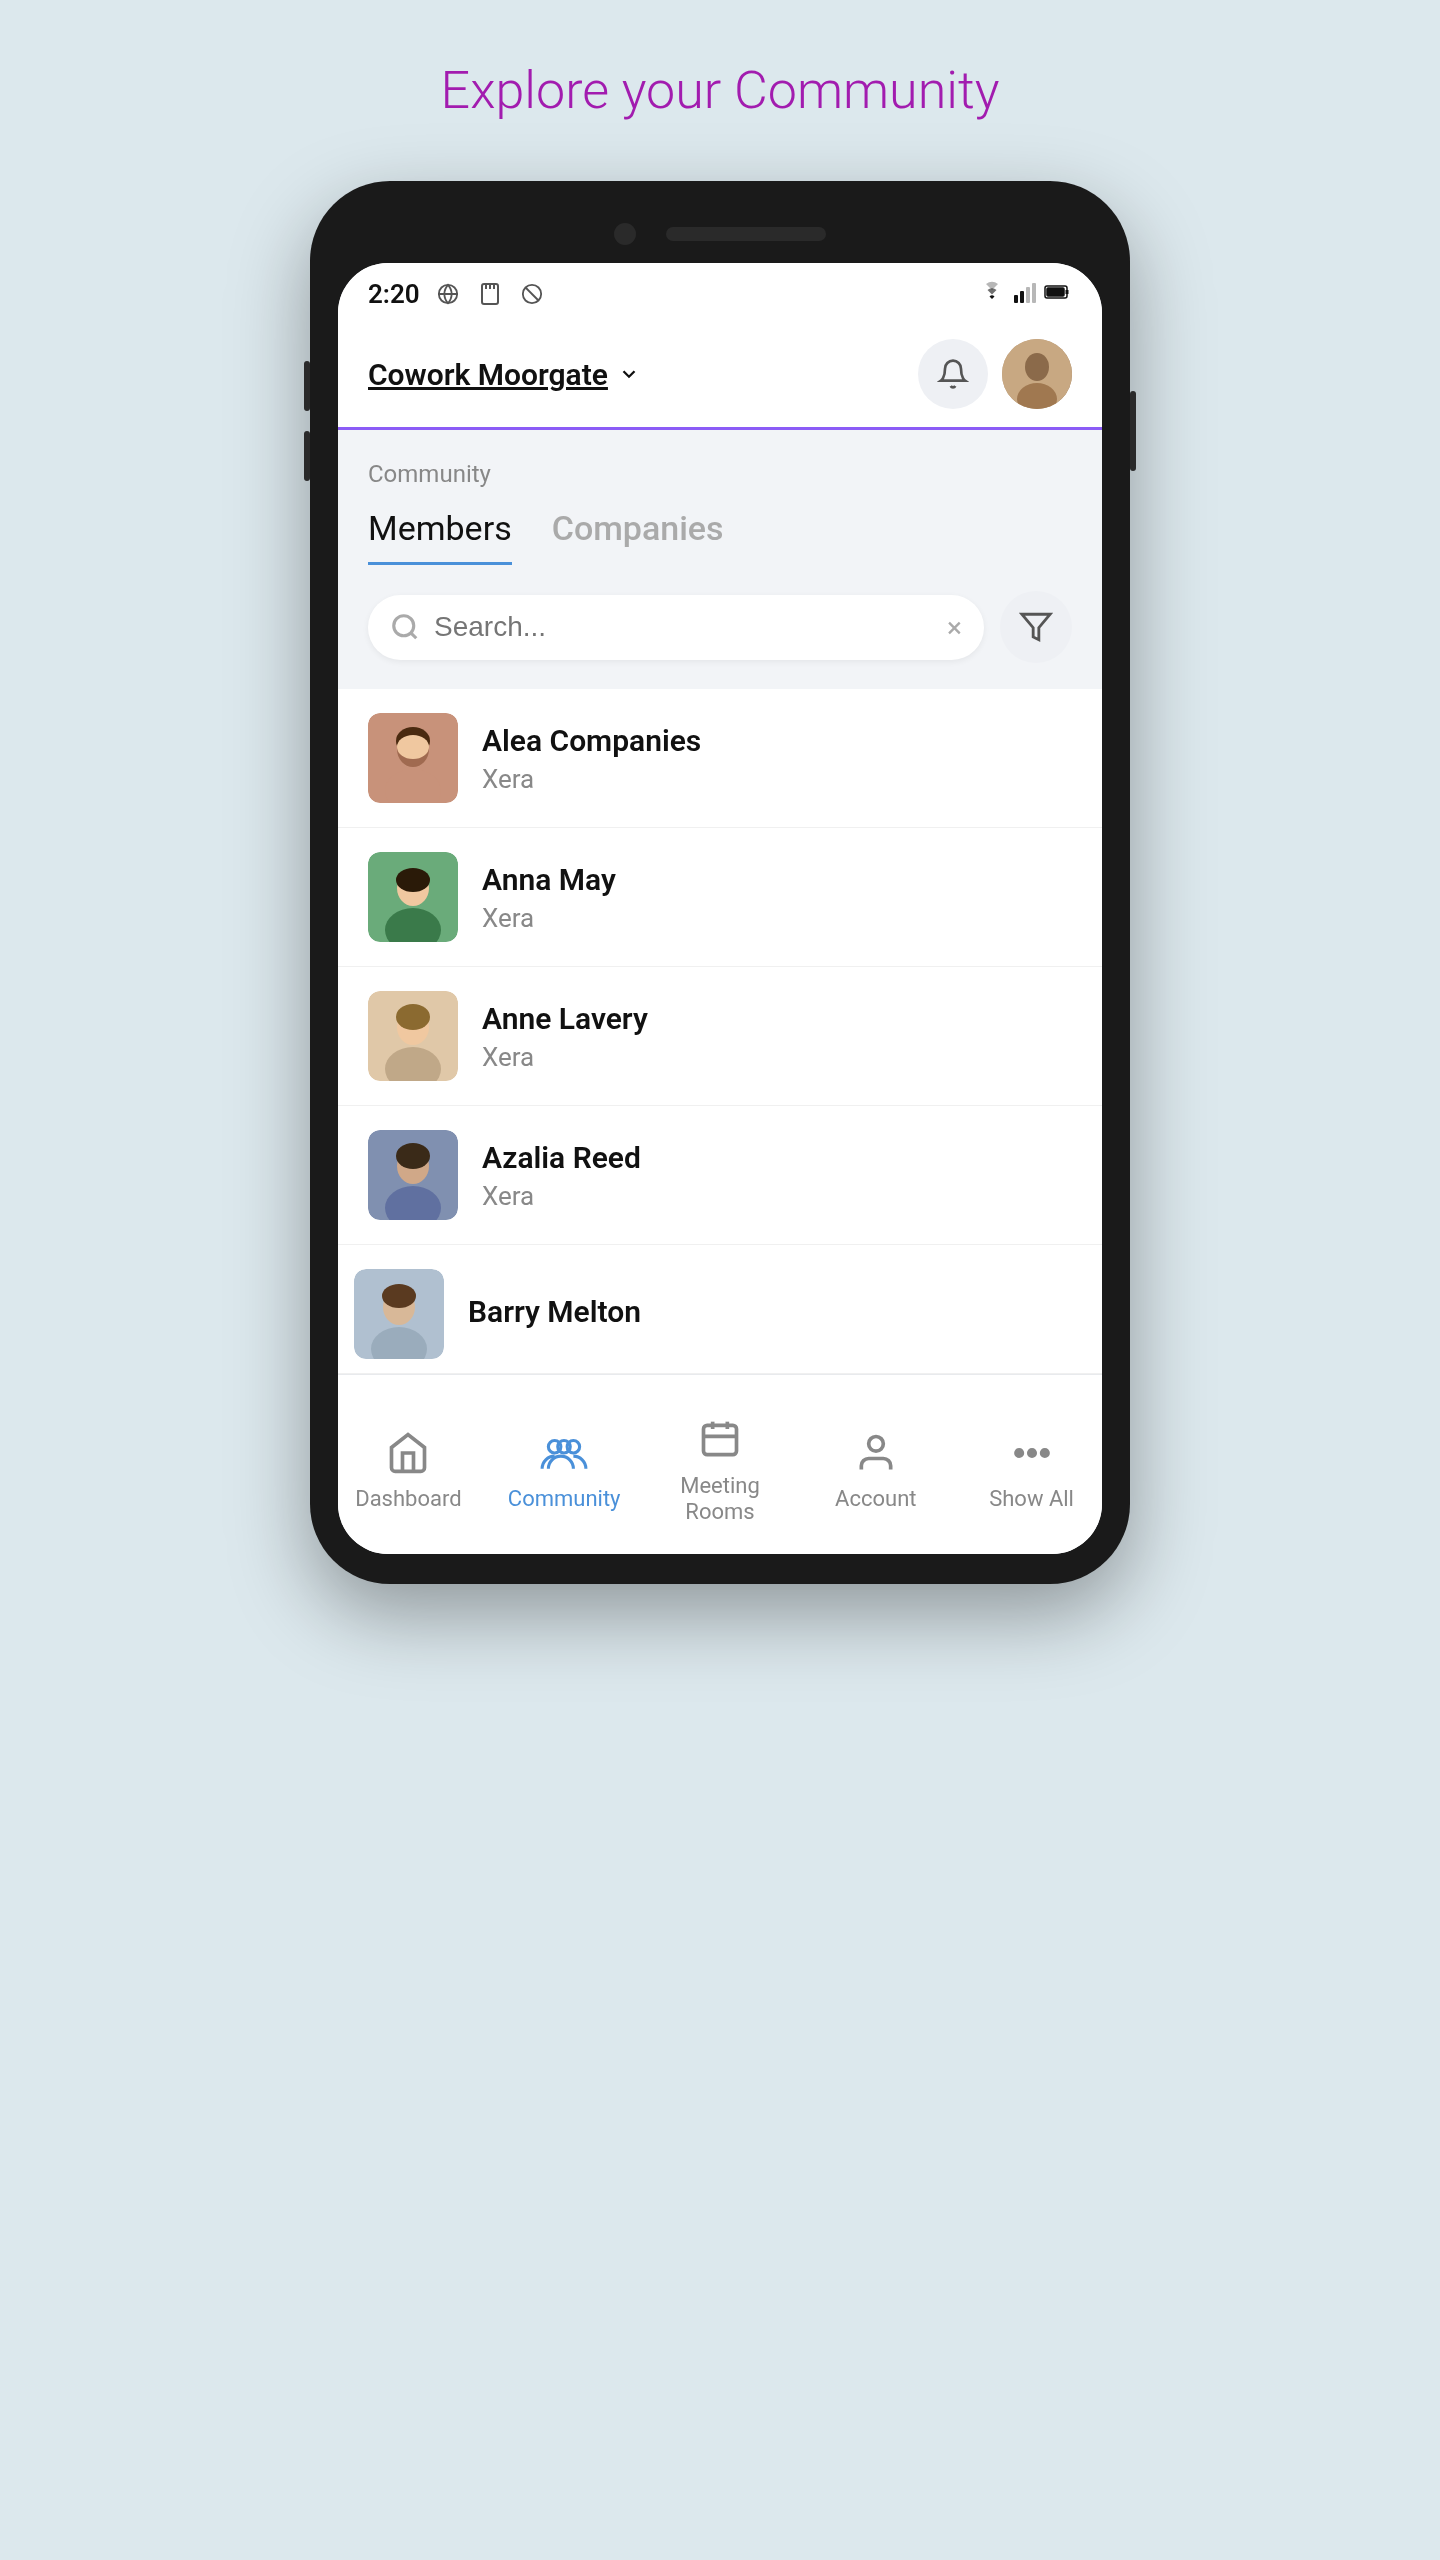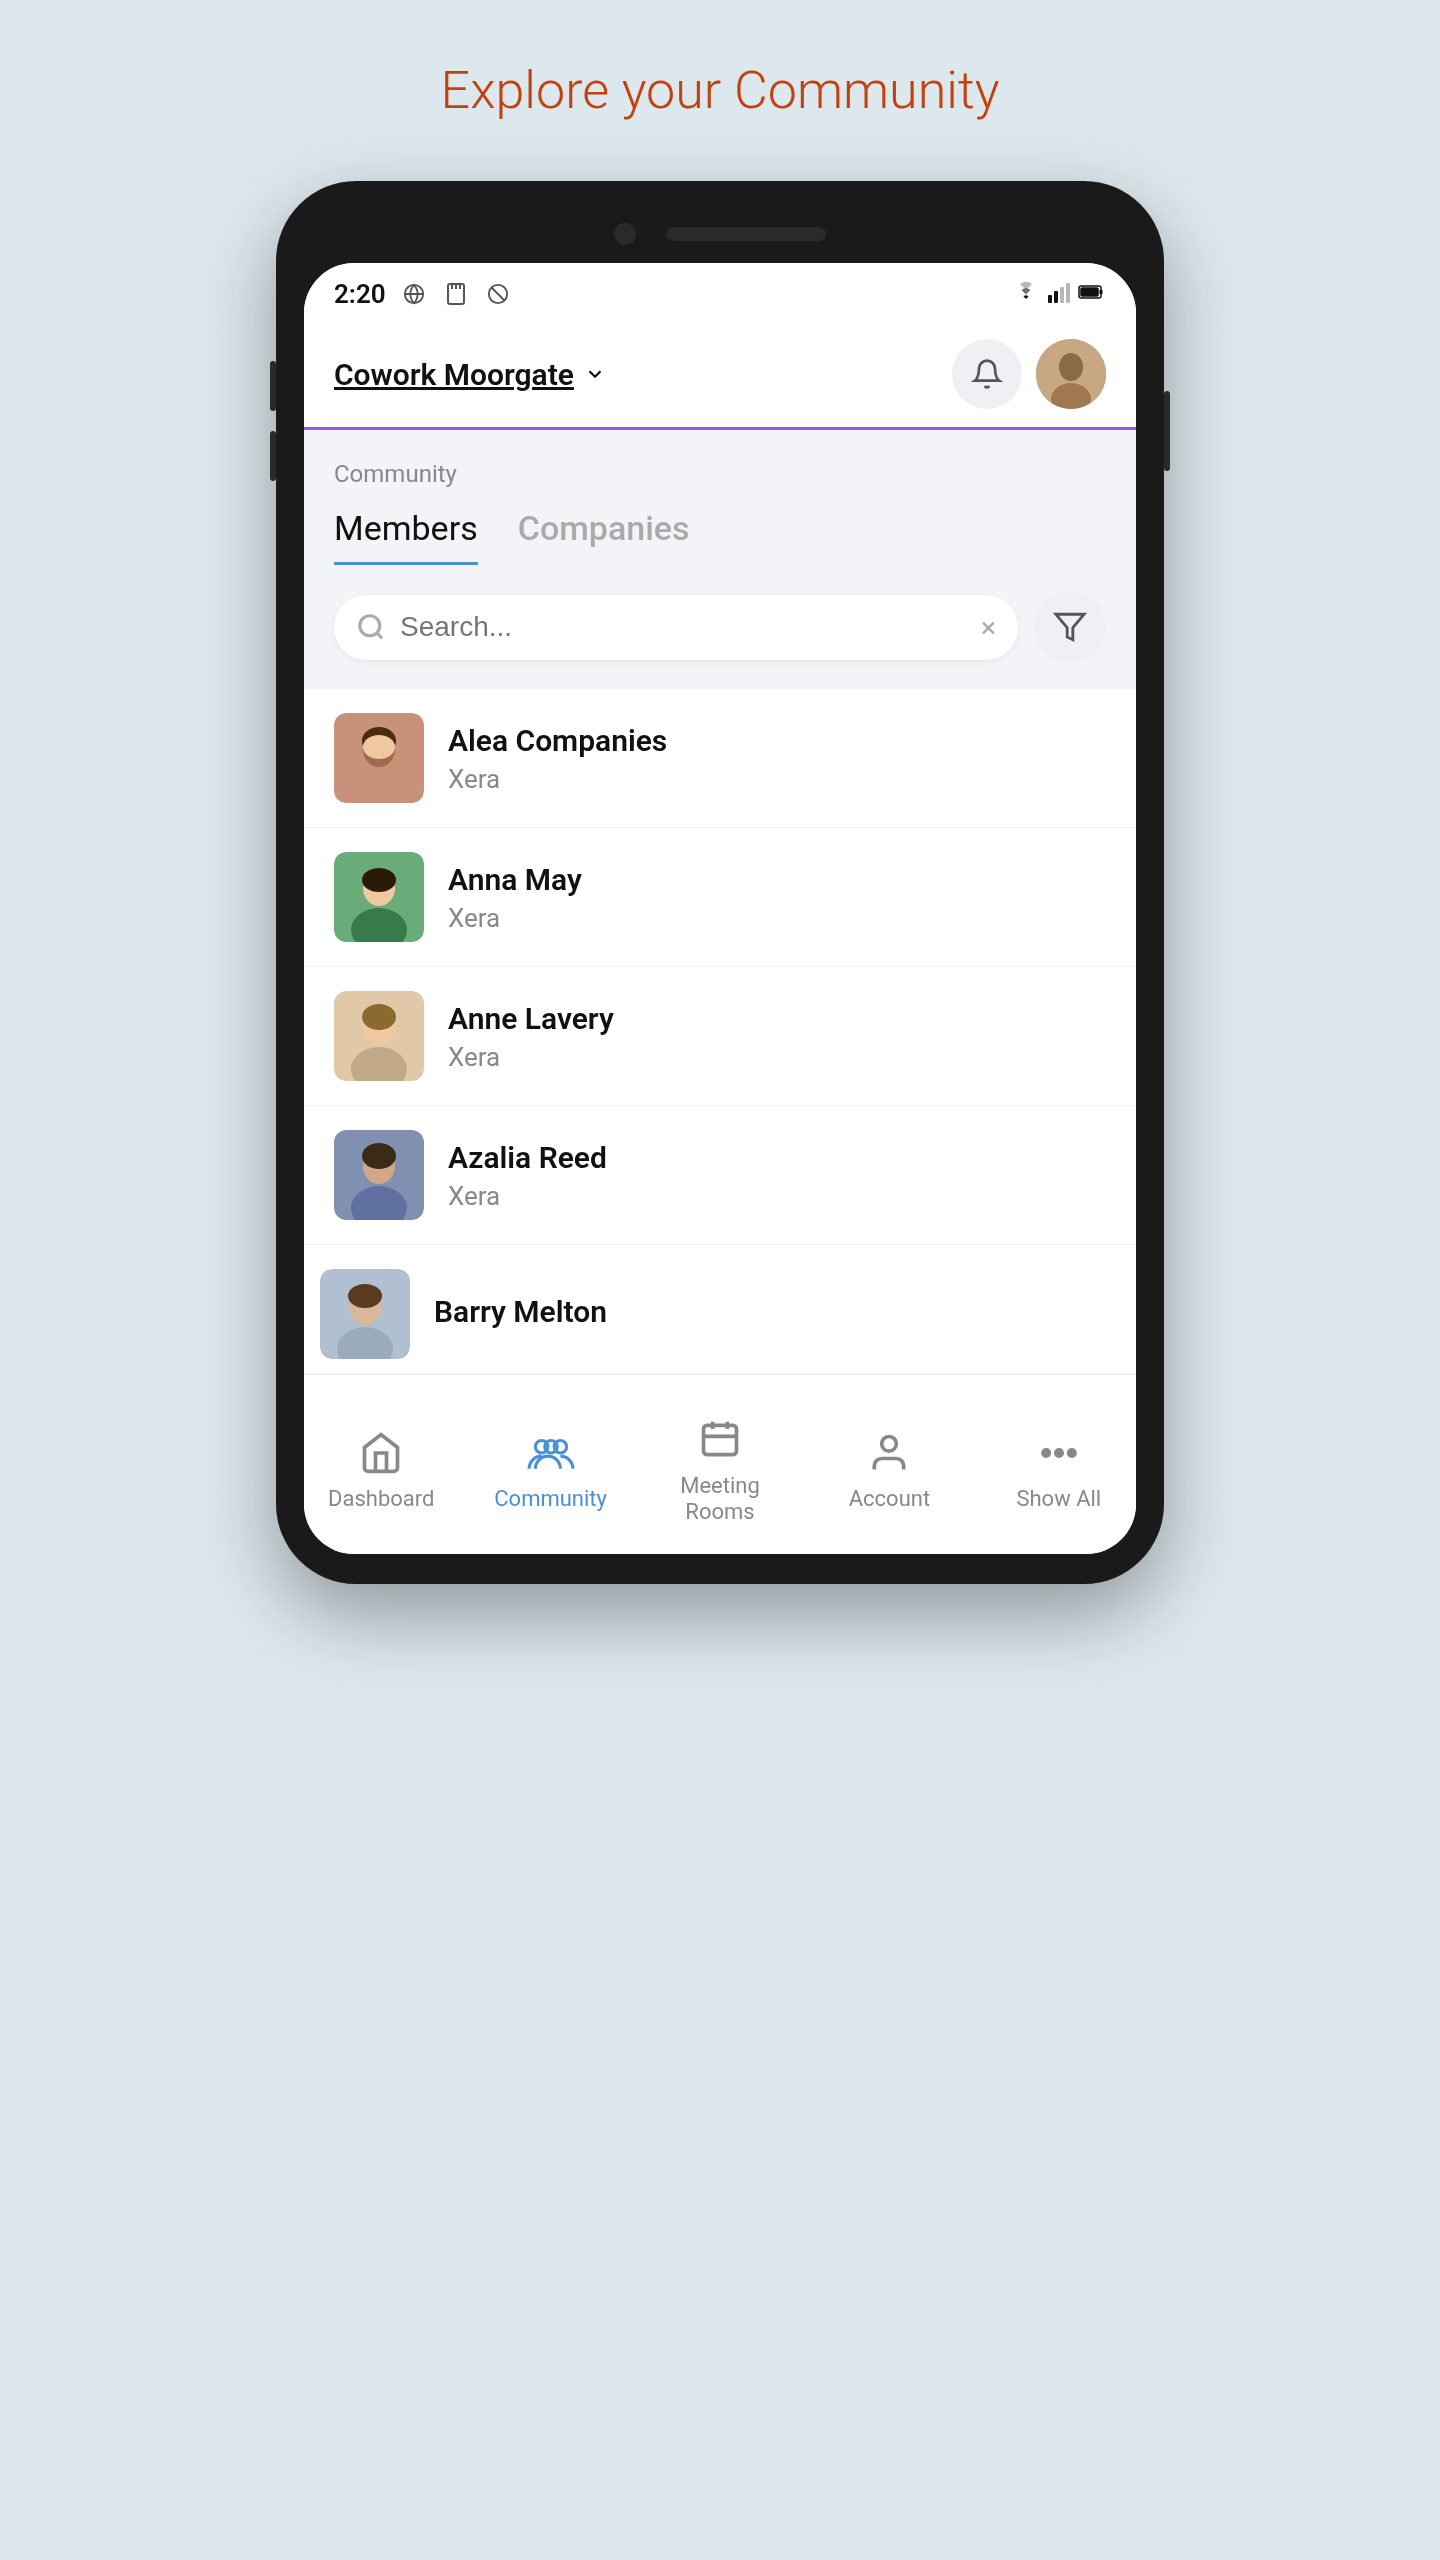--- a/index.html
+++ b/index.html
@@ -10,26 +10,26 @@
       flex-direction: column;
       align-items: center;
       min-height: 2560px;
       font-family: -apple-system, BlinkMacSystemFont, 'Segoe UI', Roboto, sans-serif;
       padding-top: 60px;
     }
 
     .page-title {
       font-size: 52px;
       font-weight: 300;
-      color: #c2410c;
+      color: #a21caf;
       margin-bottom: 60px;
     }
 
     .phone-wrapper {
-      width: 888px;
+      width: 820px;
       background: #1a1a1a;
       border-radius: 80px;
       padding: 30px 28px;
       box-shadow: 0 30px 80px rgba(0,0,0,0.35);
       position: relative;
     }
 
     .phone-top-bar {
       display: flex;
       justify-content: center;

